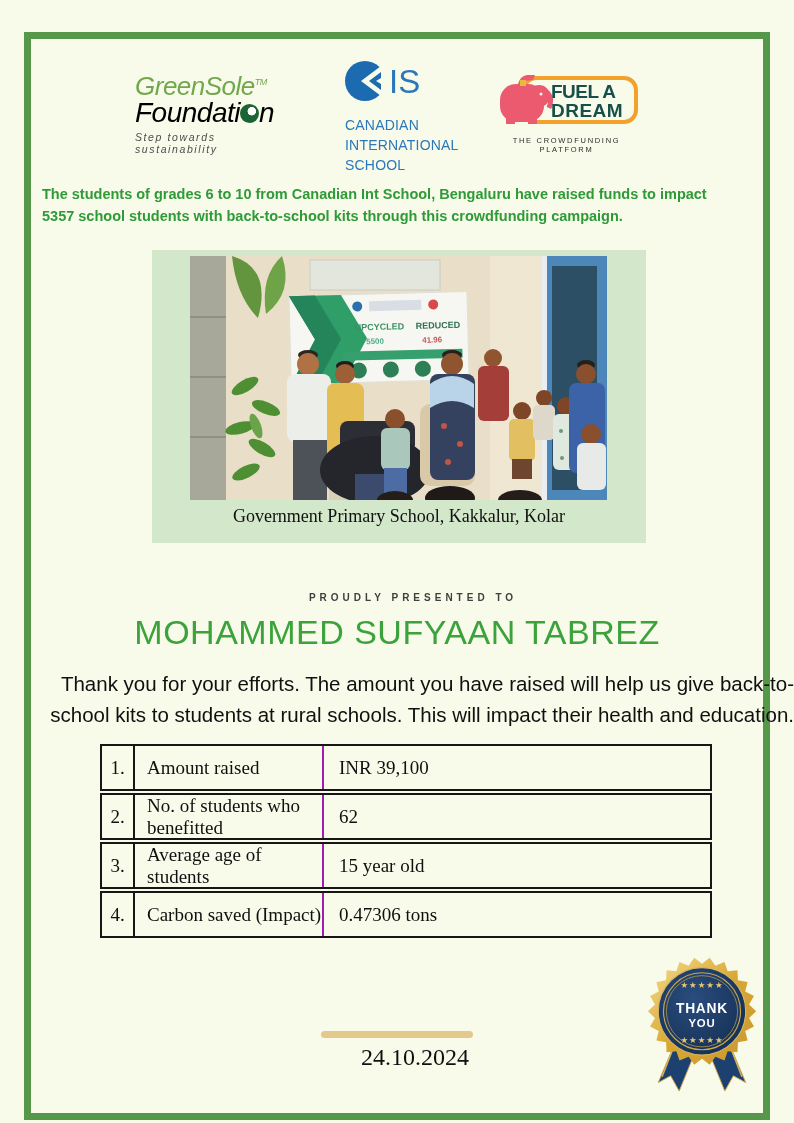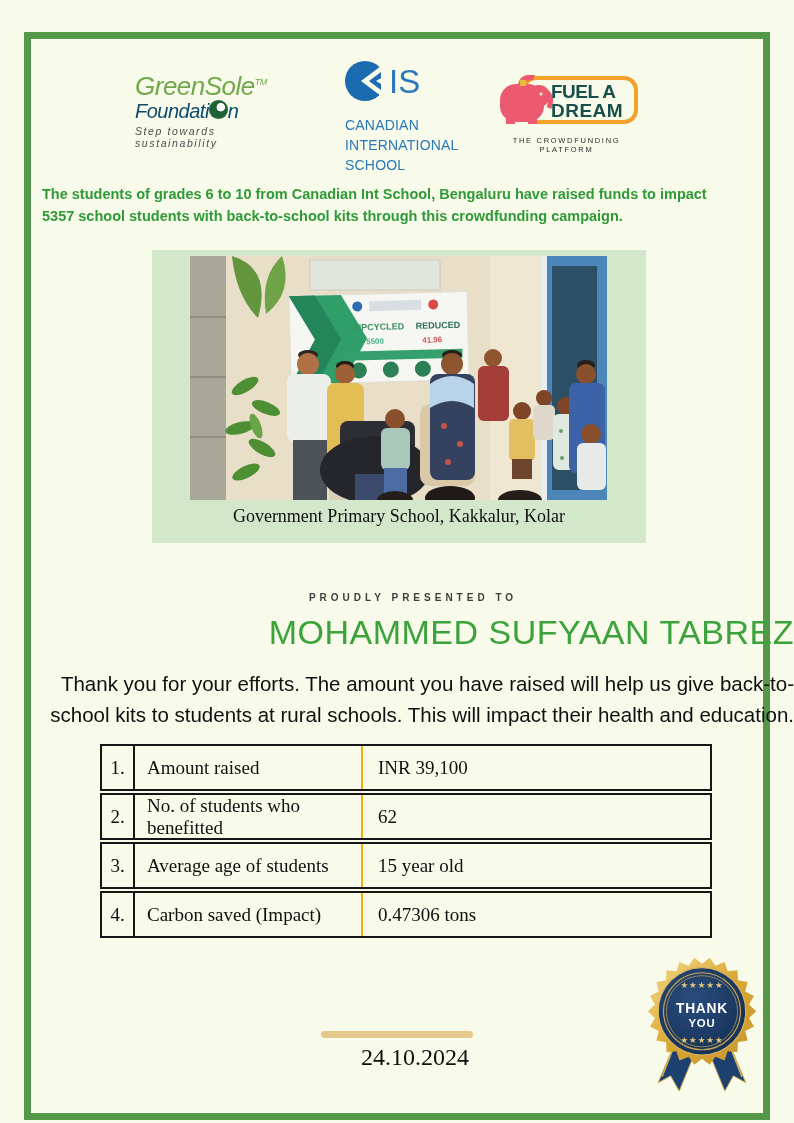--- a/index.html
+++ b/index.html
@@ -5,21 +5,21 @@
   * { margin:0; padding:0; box-sizing:border-box; }
   body { background:#ffffff; font-family:"Liberation Sans", sans-serif; }
   .page { position:relative; width:794px; height:1123px; background:#f8faea; overflow:hidden; }
   .frame { position:absolute; left:24px; top:32px; width:746px; height:1088px;
            border:7px solid #569849; }
 
   
   .logo-greensole { position:absolute; left:135px; top:74px; width:160px;font-style:italic; }
   .gs-line1 { font-size:26px; line-height:0.98; color:#72a84c; letter-spacing:-0.5px; }
   .gs-line1 sup { font-size:9px; color:#72a84c; }
-  .gs-line2 { font-size:20px; line-height:1.0; color:#0c4a6e; letter-spacing:-0.5px; }
+  .gs-line2 { font-size:28px; line-height:1.0; color:#000000; letter-spacing:-0.5px; }
   .gs-dot { display:inline-block; width:19px; height:19px; border-radius:50%;
             background:radial-gradient(circle at 62% 38%, #ffffff 0 4px, #1d6434 4.5px);
             vertical-align:baseline; position:relative; top:1px; }
   .gs-tagline { margin-top:4px; font-size:10.5px; color:#4c4c4c; letter-spacing:1.6px; }
 
   .logo-cis { position:absolute; left:345px; top:60px; width:120px; }
   .cis-words { margin-top:8px; font-size:14px; line-height:1.42; color:#2a78ba; letter-spacing:0.2px; }
 
   .logo-fad { position:absolute; left:494px; top:68px; width:145px; }
   .fad-tagline { margin-top:2px; font-size:7.5px; color:#2b2b2b; letter-spacing:1.7px; text-align:center; }
@@ -35,31 +35,31 @@
                    font-family:"Liberation Serif", serif; font-size:18px; color:#101010; }
 
   
   .cert-heading-row { position:absolute; left:0; top:551px; width:794px;
                       display:flex; align-items:center; justify-content:center; }
   .tan-line { width:105px; height:2px; background:#dcc9a2; }
   .cert-heading { margin:0 14px; font-family:"Liberation Serif", serif; font-size:21px;
                   letter-spacing:2.2px; color:#3e4549; font-weight:400; }
   .presented { position:absolute; left:16px; top:592px; width:794px; text-align:center;
                font-size:10px; font-weight:700; letter-spacing:4px; color:#3f3f3f; }
-  .recipient { position:absolute; left:0; top:613px; width:794px; text-align:right;
+  .recipient { position:absolute; left:0; top:613px; width:794px; text-align:center;
                font-size:34px; color:#3ca33c; letter-spacing:0.5px; }
   .message { position:absolute; left:0; top:668px; width:794px; text-align:right;
              font-family:Liberation Sans, sans-serif; font-size:20.5px; color:#101010; line-height:1.52; }
 
   
   .impact-table { position:absolute; left:100px; top:744px; width:612px; }
   .trow { display:flex; height:47px; border:2px solid #161616; background:transparent; margin-bottom:2px; }
   .tnum   { width:33px; border-right:2px solid #161616; display:flex; align-items:center;
             justify-content:center; font-family:"Liberation Serif", serif; font-size:19px; color:#101010; }
-  .tlabel { width:228px; border-right:2px solid #eab308; display:flex; align-items:center;
+  .tlabel { width:189px; border-right:2px solid #a21caf; display:flex; align-items:center;
             padding-left:12px; font-family:"Liberation Serif", serif; font-size:19px; color:#101010; }
   .tvalue { flex:1; display:flex; align-items:center; padding-left:15px;
             font-family:"Liberation Serif", serif; font-size:19px; color:#101010; }
 
   
   .badge { position:absolute; left:645px; top:956px; }
   .date-line { position:absolute; left:321px; top:1031px; width:152px; height:7px;
                background:#e5c88c; border-radius:4px; }
   .date { position:absolute; left:0; top:1044px; width:794px; text-align:center;
           font-family:"Liberation Serif", serif; font-size:24px; color:#101010;padding-left:36px; }

